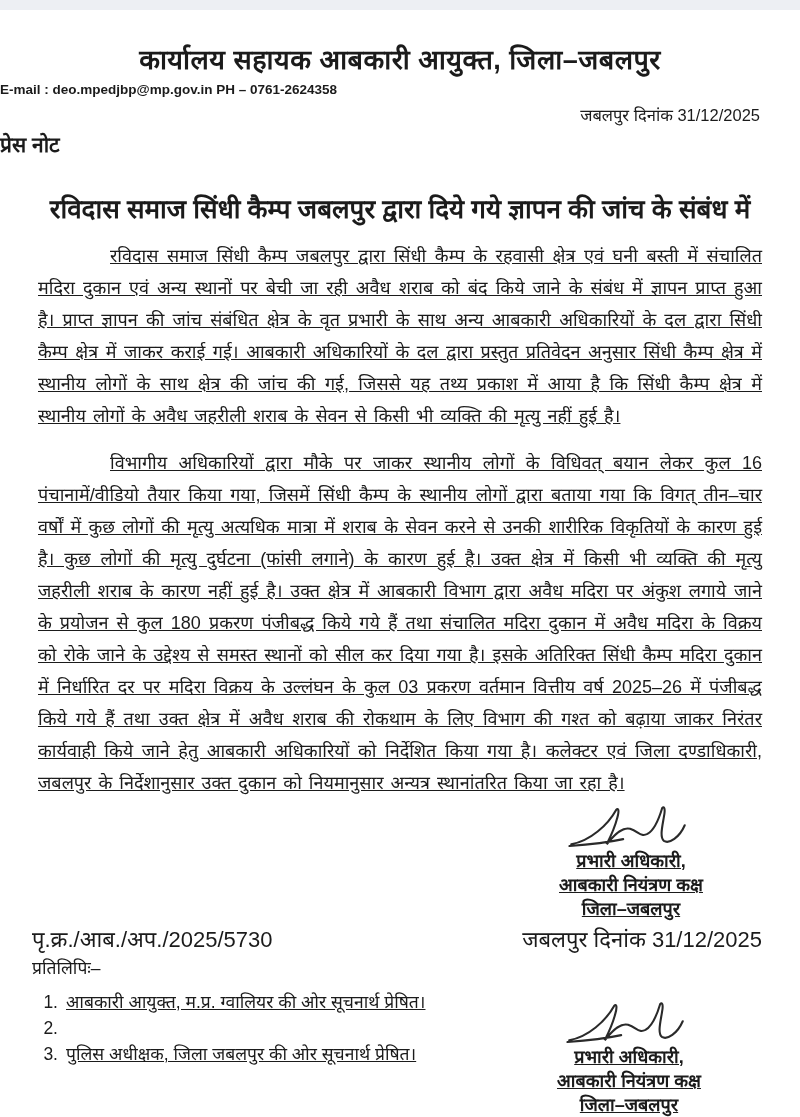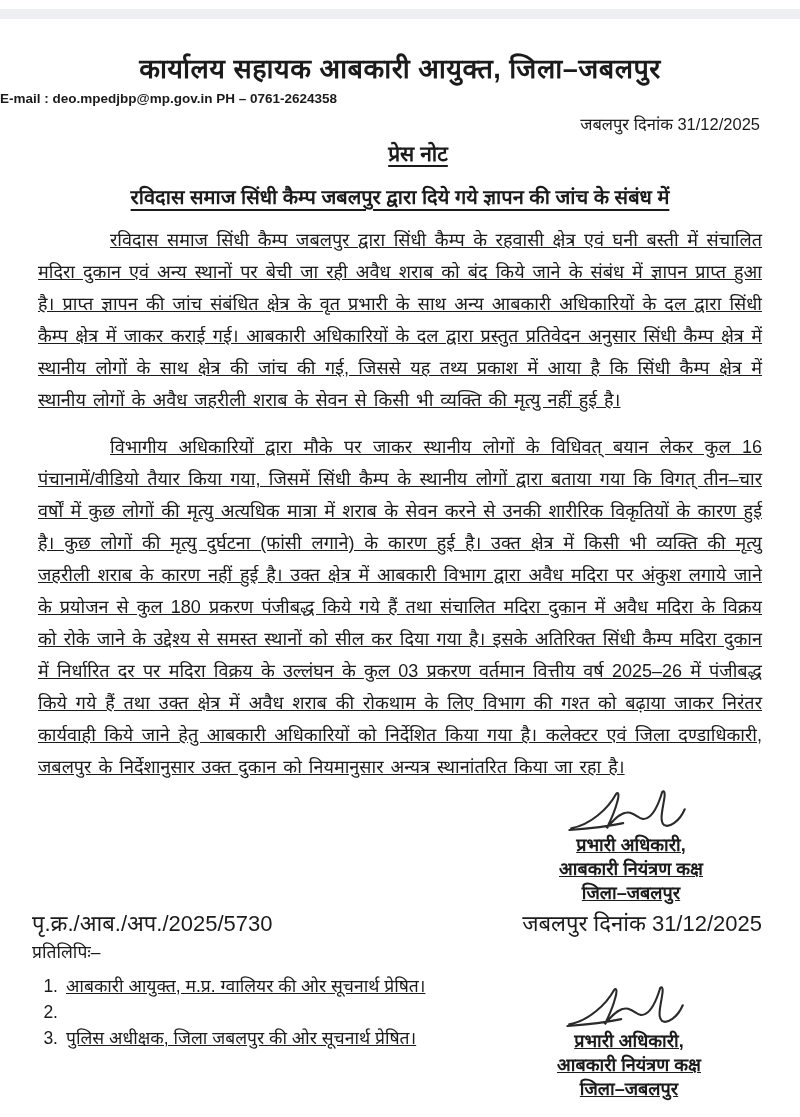--- a/index.html
+++ b/index.html
@@ -3,40 +3,40 @@
 <meta charset="utf-8">
 <style>
   html,body{margin:0;padding:0;}
   body{
     width:800px;height:1117px;overflow:hidden;
     background:#ffffff;color:#1b1b1b;
     font-family:"Liberation Sans","DejaVu Sans",sans-serif;
     position:relative;
   }
   .top-strip{height:10px;background:#edeff3;width:100%;}
-  .page{padding:9px 0 0 0;}
+  .page{padding:0 0 0 0;}
 
   header{margin-top:30px;}
   .office-title{
     text-align:center;font-size:27px;font-weight:bold;margin:0;
     letter-spacing:.5px;
   }
   .contact{
     text-align:left;font-size:13.5px;font-weight:bold;margin-top:5px;
   }
   .issue-date{
     text-align:right;font-size:16.5px;margin-top:6px;padding-right:40px;
   }
   .doc-type{
-    text-align:center;font-size:21px;font-weight:bold;margin-top:4px;
-    text-decoration:underline;text-underline-offset:4px;text-decoration-thickness:2px;margin-left:36px;
+    font-size:21px;font-weight:bold;margin-top:4px;
+    text-underline-offset:4px;text-decoration-thickness:2px;
   }
   .subject{
-    text-align:center;font-size:20px;font-weight:bold;margin-top:16px;
-    text-decoration:underline;text-underline-offset:5px;text-decoration-thickness:1.5px;
+    text-align:center;font-size:26px;font-weight:bold;margin-top:32px;
+    text-underline-offset:5px;text-decoration-thickness:1.5px;
   }
 
   main{margin:14px 38px 0 38px;}
   .body-para{
     font-size:18px;line-height:32px;text-align:justify;
     text-indent:72px;margin:0;word-spacing:2px;text-decoration:underline;
   }
   .body-para + .body-para{margin-top:15px;}
 
   .sign-wrap-1{display:flex;justify-content:flex-end;margin:2px 34px 0 0;}

